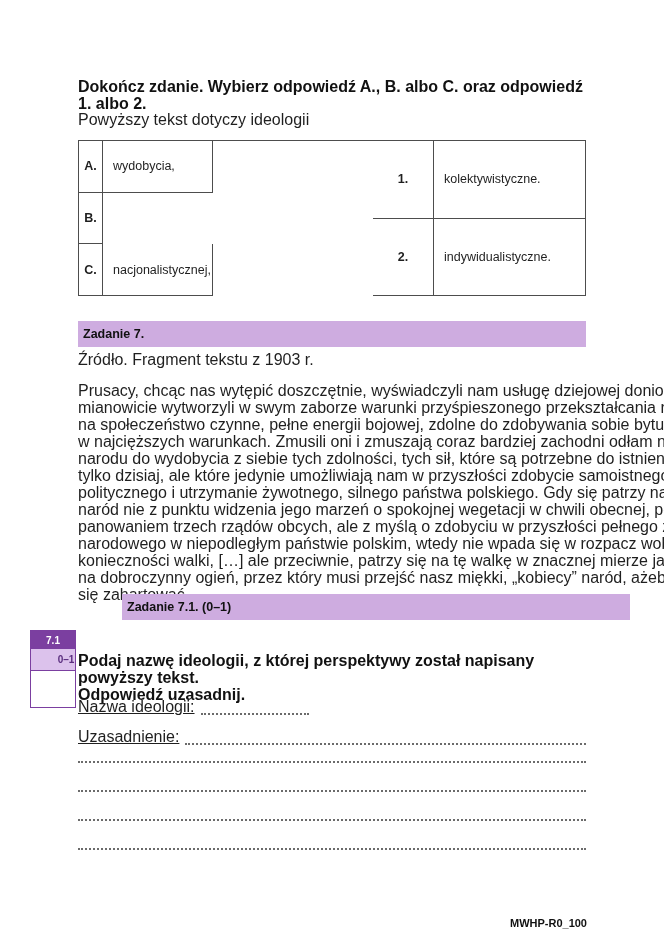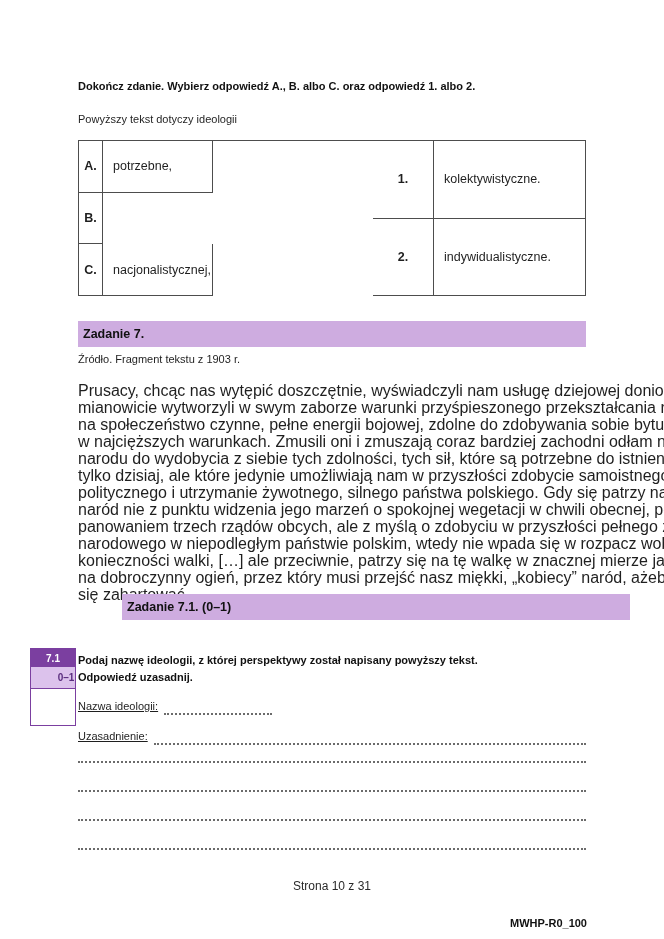--- a/index.html
+++ b/index.html
@@ -7,21 +7,21 @@
     position:relative;
     width:664px;height:939px;
     background:#ffffff;
     font-family:"Liberation Sans","DejaVu Sans",sans-serif;
     color:#1f1f1f;
     overflow:hidden;
     margin:0 auto;
   }
   .abs{position:absolute;}
   .col{left:78px;width:508px;}
-  .txt{font-size:11px;line-height:17px;}
+  .txt{font-size:16px;line-height:17px;}
   .bold{font-weight:bold;color:#111;}
 
   
   .choice-table{
     display:grid;
     grid-template-columns:24px 110px 160px 61px 152px;
     grid-template-rows:repeat(6,1fr);
     width:507px;height:155px;
     border-top:1px solid #4d4d4d;
     border-left:1px solid #4d4d4d;
@@ -61,21 +61,21 @@
     white-space:pre;
   }
   .citation{
     font-size:11.3px;
     text-align:right;
     color:#222;
   }
 
   
   .score-box{
-    left:30px;top:648px;width:46px;
+    left:30px;top:630px;width:46px;
     border:1px solid #7b3fa0;
     box-sizing:border-box;
     background:#b91c1c;
   }
   .score-cell{
     display:flex;align-items:center;justify-content:center;
     font-size:10px;font-weight:bold;
     box-sizing:border-box;
   }
   .score-num{height:18px;background:#7b3fa0;color:#ffffff;}
@@ -105,21 +105,21 @@
 <body>
 
 <div class="page">
 
   <div class="abs col txt bold" style="top:78px;">Dokończ zdanie. Wybierz odpowiedź A., B. albo C. oraz odpowiedź 1. albo 2.</div>
 
   <div class="abs col txt" style="top:111px;">Powyższy tekst dotyczy ideologii</div>
 
   <div class="abs col choice-table" style="top:140px;">
     <div class="tcell tkey ga">A.</div>
-    <div class="tcell tlabel gal">potrzebne,</div>
+    <div class="tcell tlabel gal">wydobycia,</div>
     <div class="tcell tkey gb">B.</div>
     <div class="tcell tkey gc">C.</div>
     <div class="tcell tlabel gcl">nacjonalistycznej,</div>
     <div class="tcell tkey g1">1.</div>
     <div class="tcell tlabel g1l">kolektywistyczne.</div>
     <div class="tcell tkey g2">2.</div>
     <div class="tcell tlabel g2l">indywidualistyczne.</div>
   </div>
 
   <div class="abs col task-bar" style="top:321px;">Zadanie 7.</div>
@@ -163,17 +163,16 @@
   <div class="abs col txt fill-row" style="top:728px;">
     <span class="label-underline">Uzasadnienie:</span>
     <span class="leader leader-grow"></span>
   </div>
 
   <div class="abs answer-line" style="top:761px;"></div>
   <div class="abs answer-line" style="top:790px;"></div>
   <div class="abs answer-line" style="top:819px;"></div>
   <div class="abs answer-line" style="top:848px;"></div>
 
-  <div class="abs footer-page" style="top:879px;">Strona 10 z 31</div>
 
   <div class="abs footer-code" style="top:917px;">MWHP-R0_100</div>
 
 </div>
 
 </body></html>

